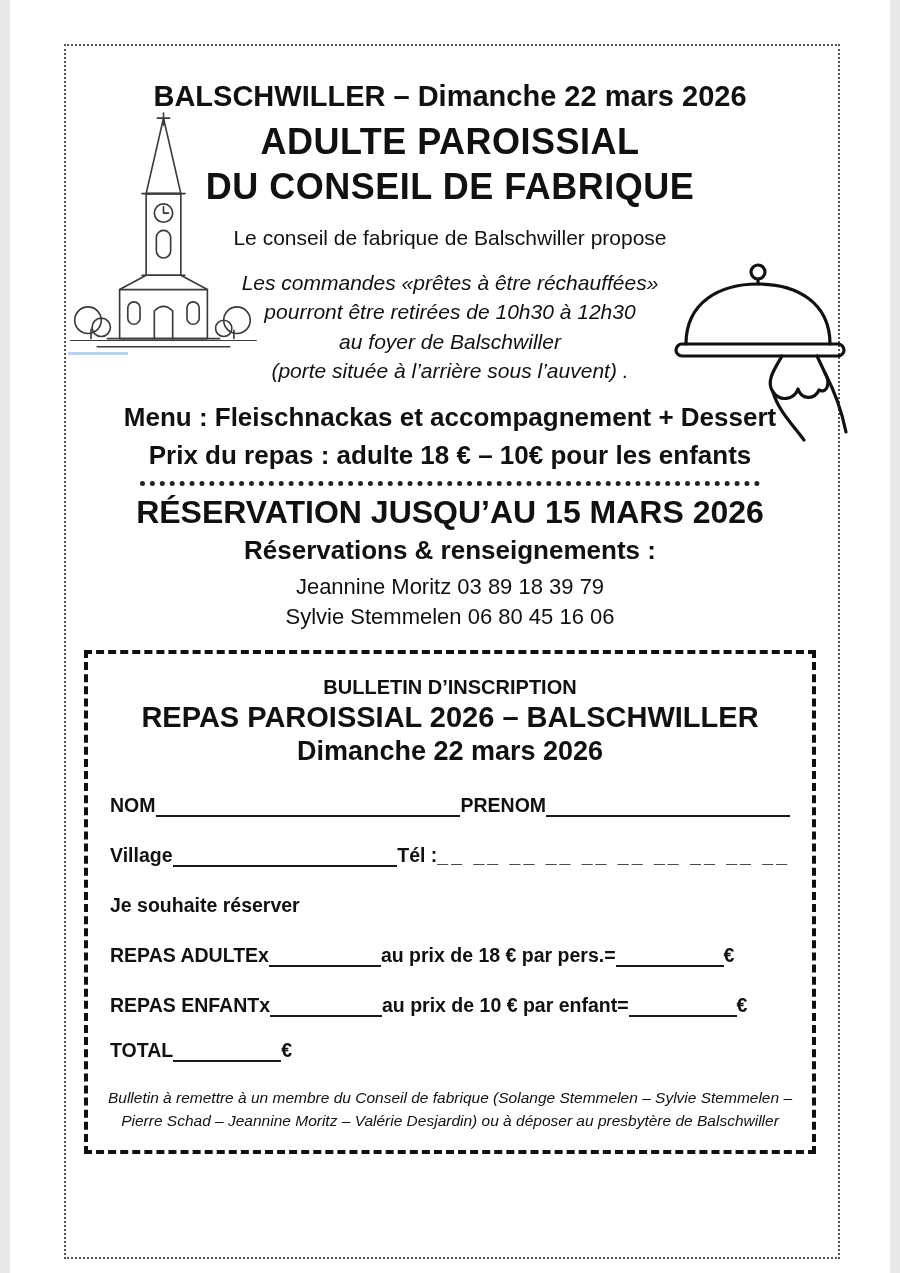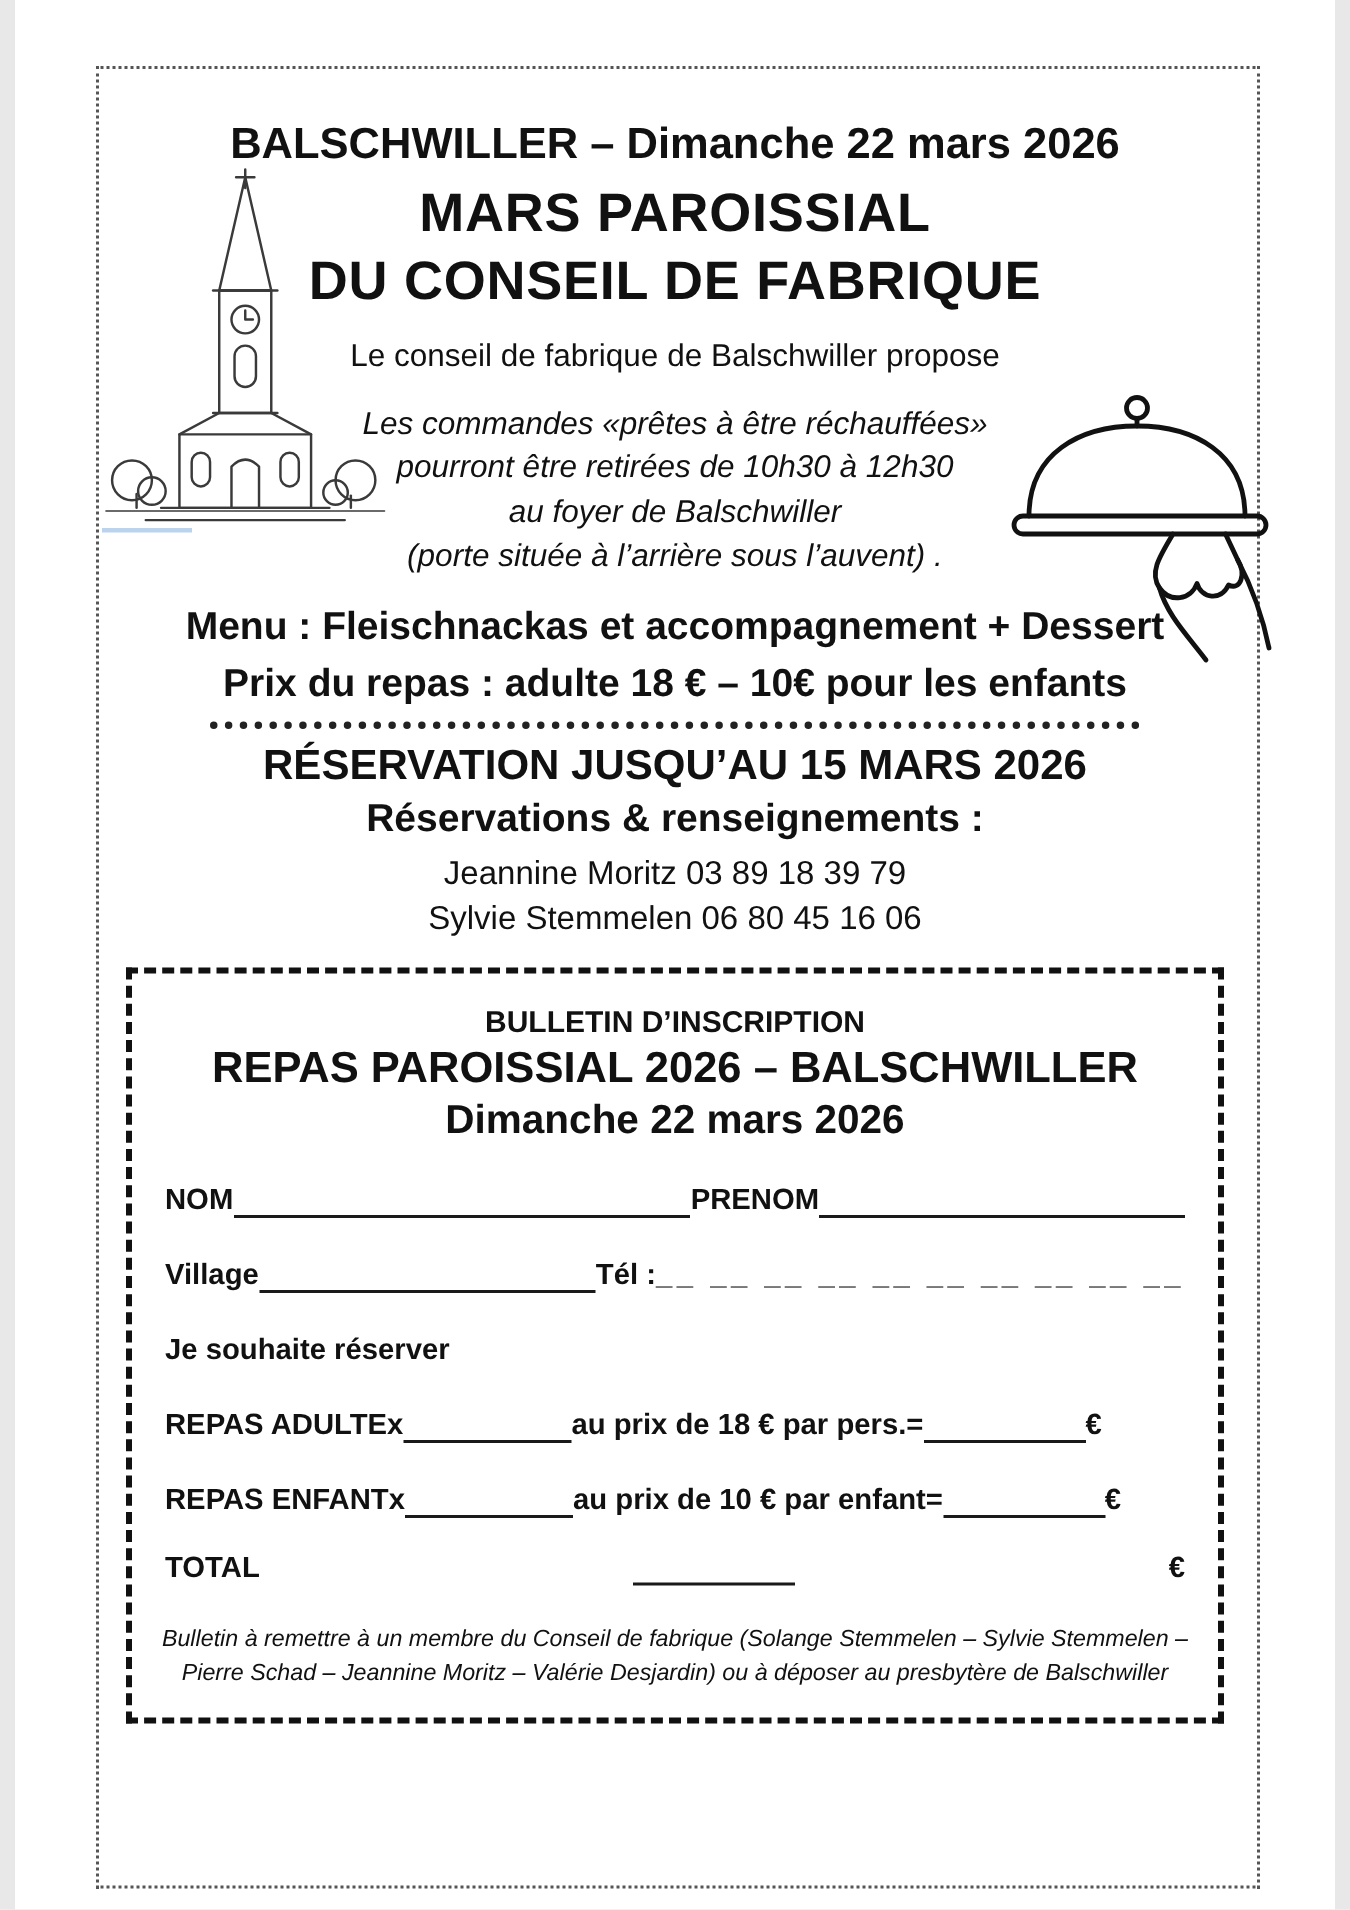--- a/index.html
+++ b/index.html
@@ -22,21 +22,21 @@
     padding:64px 74px 0 74px;
     text-align:center;
   }
   .header-line{font-size:29px;font-weight:bold;margin:16px 0 8px;}
   .main-title{font-size:36px;font-weight:800;margin:3px 0;letter-spacing:.5px;}
   .intro{font-size:21px;margin:18px 0 2px;}
   .intro-bold{font-size:22px;font-weight:bold;font-style:italic;margin:3px 0;}
   .pickup{font-style:italic;font-size:21px;line-height:1.4;margin-top:18px;}
   .menu-line{font-size:26px;font-weight:bold;margin:7px 0;}
   .dotted-sep{width:620px;margin:10px auto 6px;border-top:5px dotted #222;height:0;}
-  .resa-deadline{font-size:28px;font-weight:800;margin:8px 0 2px;}
+  .resa-deadline{font-size:32px;font-weight:800;margin:8px 0 2px;}
   .resa-title{font-size:26px;font-weight:800;margin:4px 0 8px;}
   .contact{font-size:22px;margin:4px 0;}
   .church{position:absolute;left:56px;top:110px;width:195px;height:250px;}
   .cloche{position:absolute;left:660px;top:258px;width:190px;height:190px;}
   .scan-line{position:absolute;left:58px;top:352px;width:60px;height:3px;background:#bcd3ee;}
 
   .form-box{
     position:relative;
     margin:20px 0 0 0;
     border:4px dashed #111;
@@ -52,21 +52,21 @@
     font-size:19.5px;font-weight:bold;
     margin:27px 8px 0 8px;
   }
   .frow .lbl{white-space:nowrap;}
   .blank{border-bottom:2px solid #1a1a1a;height:1.05em;}
   .blank.flex{flex:1;}
   .blank.flex-lg{flex:1.25;}
   .blank.qty{width:112px;}
   .blank.amt{width:108px;}
   .tel-blanks{letter-spacing:3px;white-space:nowrap;}
-  .frow.total{justify-content:space-between;margin-top:22px;}
+  .frow.total{justify-content:flex-start;margin-top:22px;}
   .form-footer{
     font-size:15.5px;font-style:italic;font-weight:normal;
     text-align:center;line-height:1.5;
     margin:24px 4px 10px;
   }
   svg{display:block;width:100%;height:100%;}
 </style>
 </head>
 <body>
 
@@ -108,21 +108,21 @@
       <path d="M112 98 C103 113 96 124 103 134 C110 144 124 142 128 131 C131 141 144 143 149 132 C157 136 161 125 155 115 L147 98"></path>
       <path d="M103 134 C108 152 122 166 134 182"></path>
       <path d="M155 115 C166 136 172 154 176 174"></path>
     </svg>
   </div>
 
   <div class="scan-line"></div>
 
   <div class="content">
     <div class="header-line">BALSCHWILLER – Dimanche 22 mars 2026</div>
-    <div class="main-title">MARS PAROISSIAL</div>
+    <div class="main-title">ADULTE PAROISSIAL</div>
     <div class="main-title">DU CONSEIL DE FABRIQUE</div>
 
     <div class="intro">Le conseil de fabrique de Balschwiller propose</div>
 
     <div class="pickup">
       <div>Les commandes «prêtes à être réchauffées»</div>
       <div>pourront être retirées de 10h30 à 12h30</div>
       <div>au foyer de Balschwiller</div>
       <div>(porte située à l’arrière sous l’auvent) .</div>
     </div>

